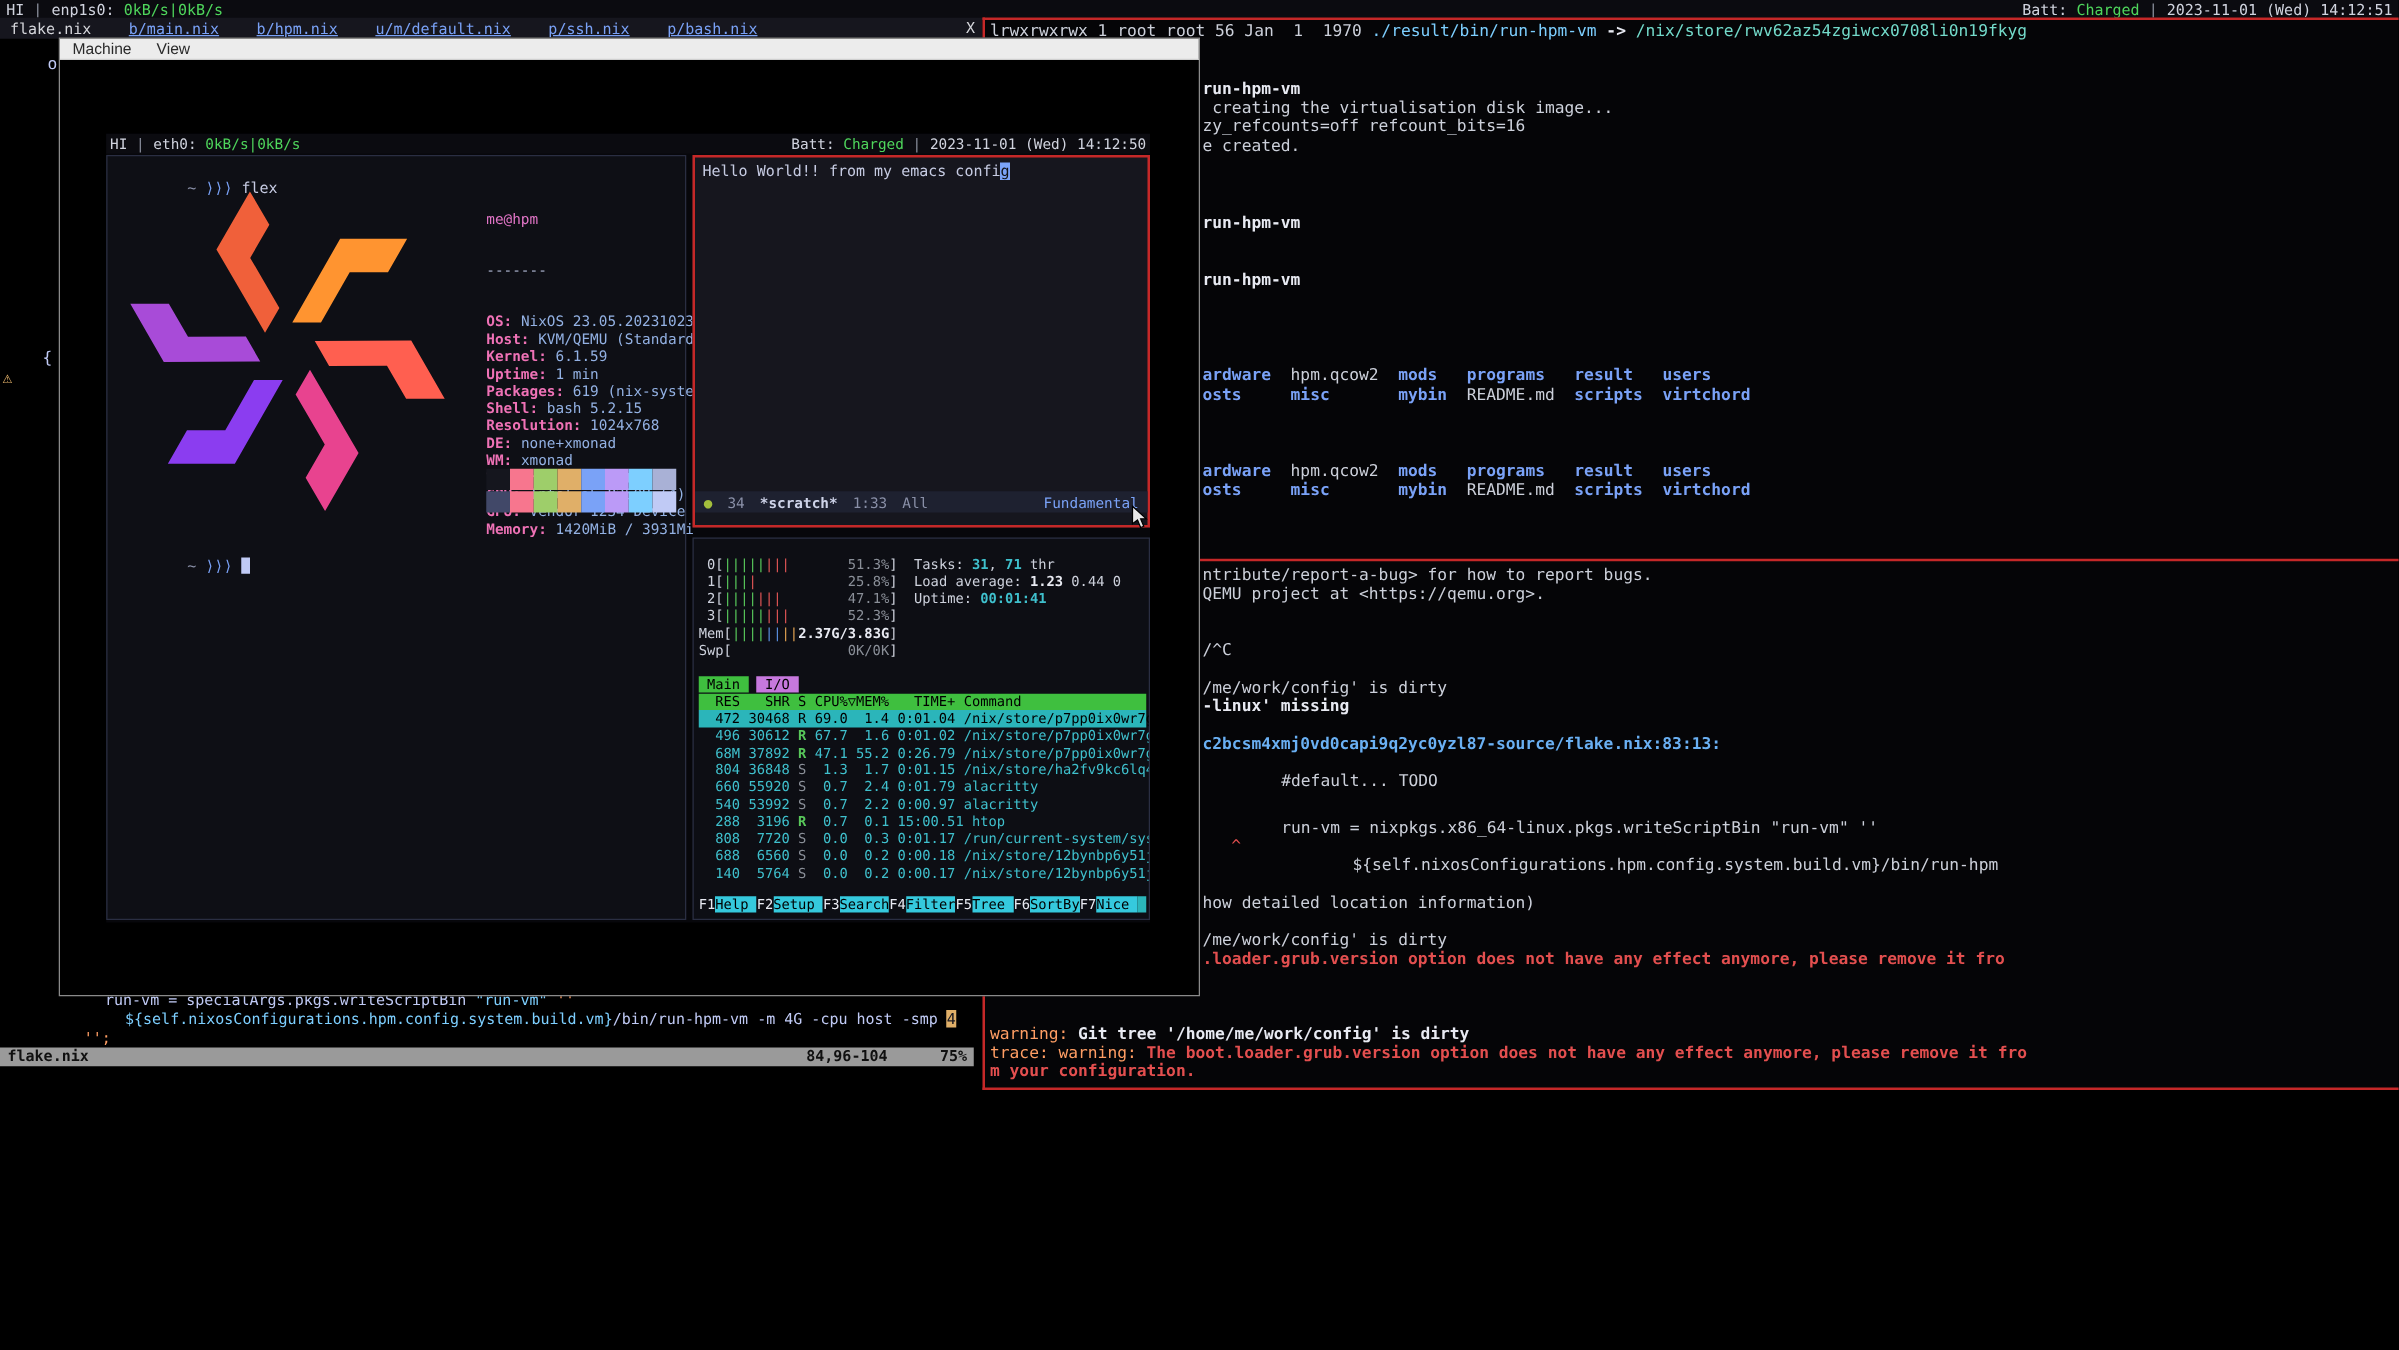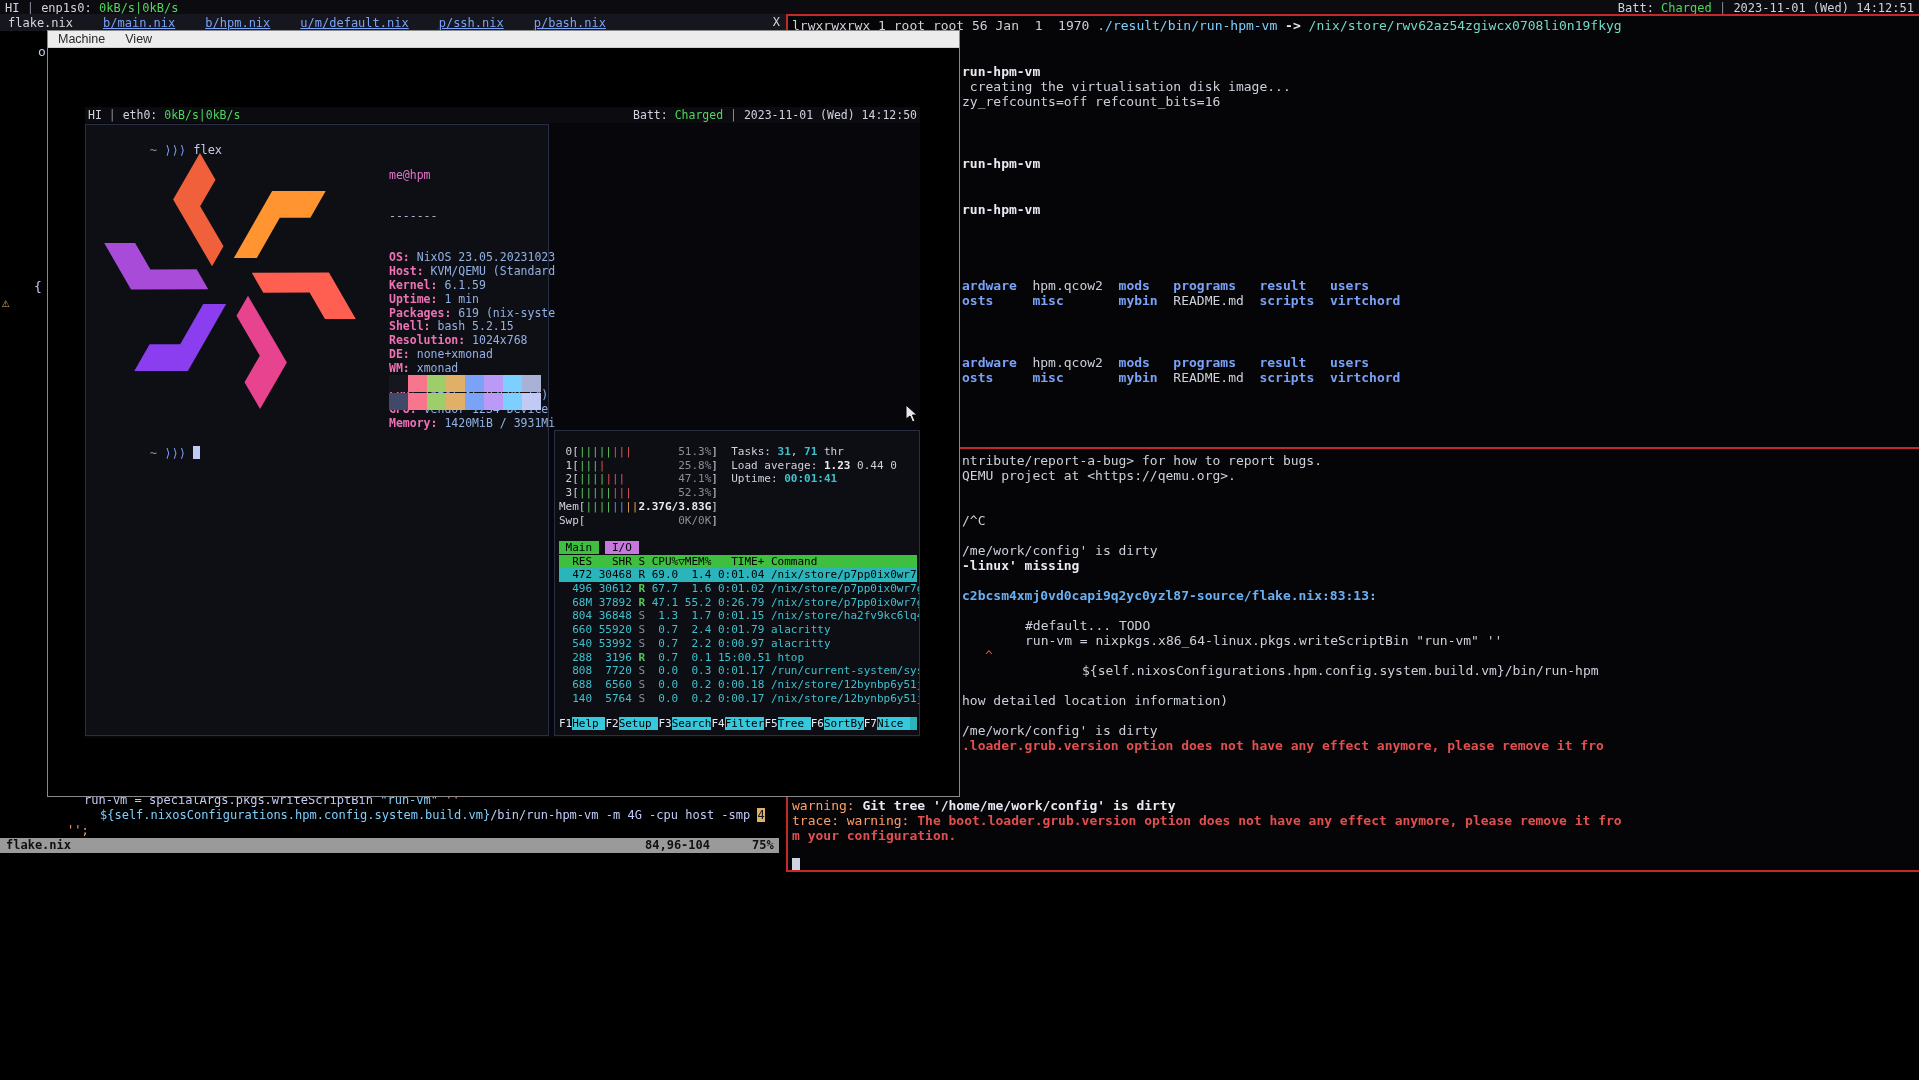--- a/index.html
+++ b/index.html
@@ -145,20 +145,21 @@
   </div>
 </div>
 
 <div class="abs rterm" id="rterm-top">
     <div class="tl"><span>lrwxrwxrwx 1 root root 56 Jan  1  1970 </span><span class="cyan">./result/bin/run-hpm-vm</span><span class="b"> -&gt; </span><span class="grn">/nix/store/rwv62az54zgiwcx0708li0n19fkyg</span></div>
     <div class="tl">&nbsp;</div>
     <div class="tl">&nbsp;</div>
     <div class="tl" style="padding-left: 170px;"><span class="b">run-hpm-vm</span></div>
     <div class="tl" style="padding-left: 170px;"><span> creating the virtualisation disk image...</span></div>
     <div class="tl" style="padding-left: 170px;"><span>zy_refcounts=off refcount_bits=16</span></div>
+    <div class="tl" style="padding-left: 170px;"><span>e created.</span></div>
     <div class="tl">&nbsp;</div>
     <div class="tl">&nbsp;</div>
     <div class="tl">&nbsp;</div>
     <div class="tl" style="padding-left: 170px;"><span class="b">run-hpm-vm</span></div>
     <div class="tl">&nbsp;</div>
     <div class="tl">&nbsp;</div>
     <div class="tl" style="padding-left: 170px;"><span class="b">run-hpm-vm</span></div>
     <div class="tl">&nbsp;</div>
     <div class="tl">&nbsp;</div>
     <div class="tl">&nbsp;</div>
@@ -177,21 +178,21 @@
     <div class="tl">&nbsp;</div>
     <div class="tl">&nbsp;</div>
     <div class="tl" style="padding-left: 170px;"><span>/^C</span></div>
     <div class="tl">&nbsp;</div>
     <div class="tl" style="padding-left: 170px;"><span>/me/work/config' is dirty</span></div>
     <div class="tl" style="padding-left: 170px;"><span class="b">-linux' missing</span></div>
     <div class="tl">&nbsp;</div>
     <div class="tl" style="padding-left: 170px;"><span class="cyanb">c2bcsm4xmj0vd0capi9q2yc0yzl87-source/flake.nix:83:13:</span></div>
     <div class="tl">&nbsp;</div>
     <div class="tl" style="padding-left: 233px;"><span>#default... TODO</span></div>
-    <div class="tl" style="padding-left: 233px;"><span>run-vm = nixpkgs.x86_64-linux.pkgs.writeScriptBin "run-vm" ''</span></div>
+    <div class="tl" style="padding-left: 233px; margin-top: 22px;"><span>run-vm = nixpkgs.x86_64-linux.pkgs.writeScriptBin "run-vm" ''</span></div>
     <div class="tl" style="padding-left: 193px;"><span class="red">^</span></div>
     <div class="tl" style="padding-left: 290px;"><span>${self.nixosConfigurations.hpm.config.system.build.vm}/bin/run-hpm</span></div>
     <div class="tl">&nbsp;</div>
     <div class="tl" style="padding-left: 170px;"><span>how detailed location information)</span></div>
     <div class="tl">&nbsp;</div>
     <div class="tl" style="padding-left: 170px;"><span>/me/work/config' is dirty</span></div>
     <div class="tl" style="padding-left: 170px;"><span class="redb">.loader.grub.version option does not have any effect anymore, please remove it fro</span></div>
     <div class="tl">&nbsp;</div>
     <div class="tl">&nbsp;</div>
     <div class="tl">&nbsp;</div>
@@ -268,20 +269,31 @@
           <span class="pal" style="background: rgb(187, 154, 247);"></span>
           <span class="pal" style="background: rgb(125, 207, 255);"></span>
           <span class="pal" style="background: rgb(192, 202, 245);"></span>
         </div>
 
       <div class="abs prompt" style="left:6px;top:307px;">
         <span class="p-cwd">~</span><span> </span><span class="p-arrows">⟩⟩⟩</span><span> </span><span class="p-cursor"></span>
       </div>
     </div>
 
+    <div class="abs" id="vm-emacs">
+      <div id="emacs-text"><span>Hello World!! from my emacs confi</span><span class="e-cursor">g</span></div>
+      <div id="emacs-modeline">
+        <span class="ml-dot">●</span>
+        <span>34</span>
+        <span class="ml-buf">*scratch*</span>
+        <span>1:33</span>
+        <span>All</span>
+        <span class="ml-mode">Fundamental</span>
+      </div>
+    </div>
 
     <div class="abs" id="vm-htop">
       <div id="htop-fbar"><div class="tl"><span class="fk">F1</span><span class="fbtn">Help </span><span class="fk">F2</span><span class="fbtn">Setup </span><span class="fk">F3</span><span class="fbtn">Search</span><span class="fk">F4</span><span class="fbtn">Filter</span><span class="fk">F5</span><span class="fbtn">Tree </span><span class="fk">F6</span><span class="fbtn">SortBy</span><span class="fk">F7</span><span class="fbtn">Nice </span><span class="selcur"> </span></div></div>
     <div class="tl"><span class="mw"> 0[</span><span class="barg">|||||</span><span class="barr">|||</span><span class="mw">       </span><span class="dim">51.3%</span><span class="mw">]  </span><span class="mw">Tasks: </span><span class="cyb">31</span><span class="mw">, </span><span class="cyb">71</span><span class="mw"> thr</span></div>
         <div class="tl"><span class="mw"> 1[</span><span class="barg">|||</span><span class="barr">|</span><span class="mw">           </span><span class="dim">25.8%</span><span class="mw">]  </span><span class="mw">Load average: </span><span class="wb">1.23</span><span class="mw"> 0.44 0</span></div>
         <div class="tl"><span class="mw"> 2[</span><span class="barg">||||</span><span class="barr">|||</span><span class="mw">        </span><span class="dim">47.1%</span><span class="mw">]  </span><span class="mw">Uptime: </span><span class="cyb">00:01:41</span></div>
         <div class="tl"><span class="mw"> 3[</span><span class="barg">|||||</span><span class="barr">|||</span><span class="mw">       </span><span class="dim">52.3%</span><span class="mw">]</span></div>
         <div class="tl"><span class="mw">Mem[</span><span class="barg">||||</span><span class="barb">||</span><span class="baro">||</span><span class="wb">2.37G/3.83G</span><span class="mw">]</span></div>
         <div class="tl"><span class="mw">Swp[</span><span class="mw">              </span><span class="dim">0K/0K</span><span class="mw">]</span></div>
         <div class="tl">&nbsp;</div>

